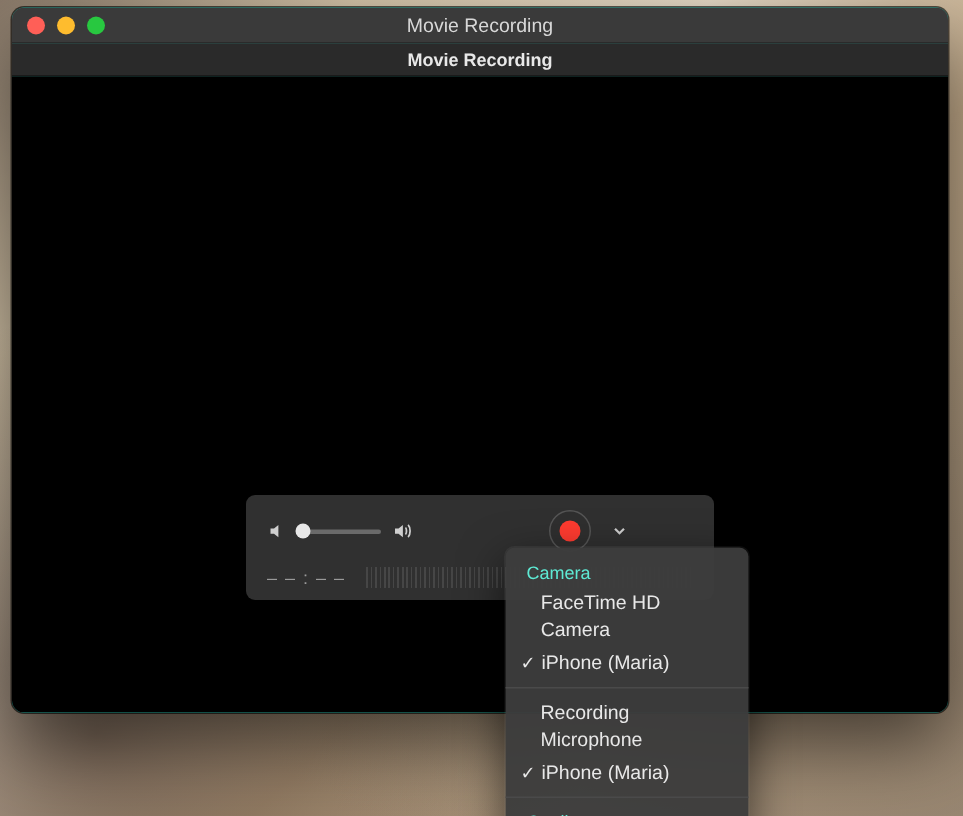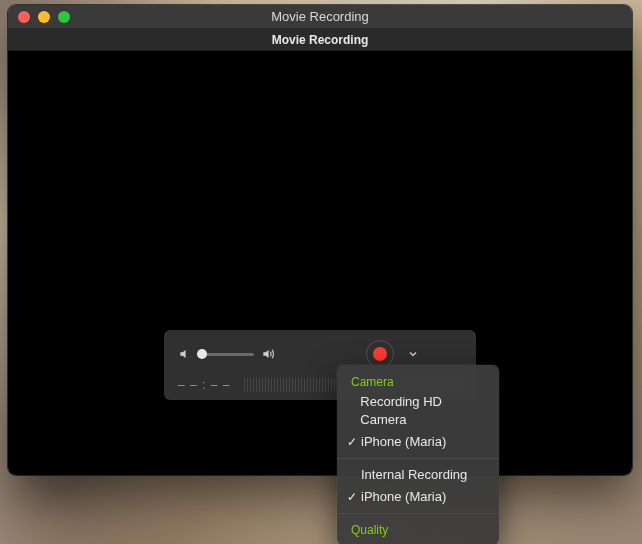--- a/index.html
+++ b/index.html
@@ -117,21 +117,21 @@
     left: 337px; top: 365px;
     width: 162px;
     background: rgba(60,60,60,.96);
     border-radius: 6px;
     box-shadow: 0 10px 30px rgba(0,0,0,.6), 0 0 0 1px rgba(255,255,255,.06);
     color:#e8e8e8;
     padding: 6px 0;
     font-size: 13px;
   }
   .menu-section-header {
-    color:#84cc16; font-size:12px;
+    color:#5eead4; font-size:12px;
     padding: 4px 14px 2px;
   }
   .menu-item {
     display:flex; align-items:center;
     padding: 2px 14px 2px 8px;
     line-height: 18px;
     gap: 2px;
     cursor:pointer;
   }
   .check { width:14px; text-align:center; color:#e8e8e8; font-size:12px; }
@@ -195,32 +195,32 @@
     </div>
 
   </div>
 </div>
 
 <div class="menu">
 
   <div class="menu-section-header">Camera</div>
   <div class="menu-item">
     <span class="check hidden-check">✓</span>
-    <span>Recording HD Camera</span>
+    <span>FaceTime HD Camera</span>
   </div>
   <div class="menu-item">
     <span class="check">✓</span>
     <span>iPhone (Maria)</span>
   </div>
 
   <div class="menu-sep"></div>
 
   <div class="menu-item">
     <span class="check hidden-check">✓</span>
-    <span>Internal Recording</span>
+    <span>Recording Microphone</span>
   </div>
   <div class="menu-item">
     <span class="check">✓</span>
     <span>iPhone (Maria)</span>
   </div>
 
   <div class="menu-sep"></div>
 
   <div class="menu-section-header">Quality</div>
 

